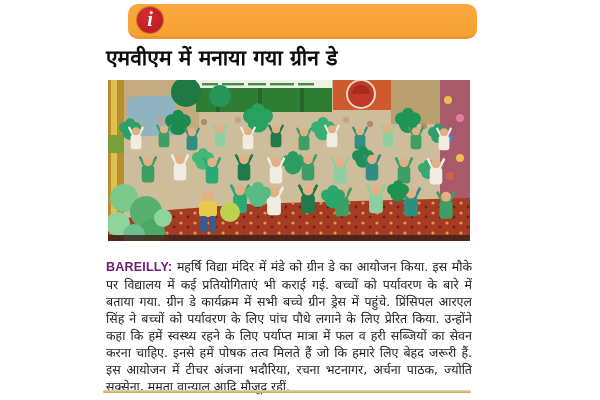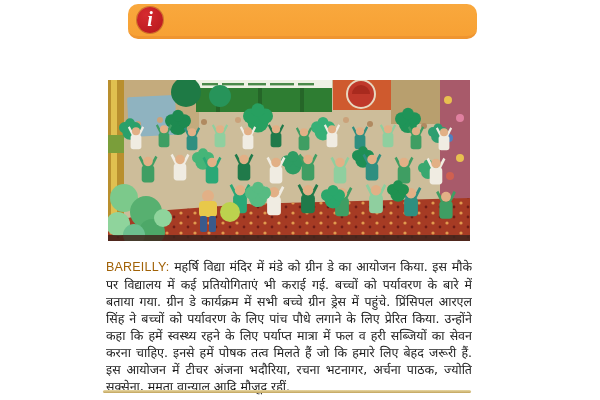--- a/index.html
+++ b/index.html
@@ -51,41 +51,42 @@
 
   
   .bodytext{
     position:absolute;left:106px;top:245px;width:366px;height:142px;
     font-family:"DejaVu Sans", sans-serif;
     font-size:12.5px;line-height:17px;color:#1b1b1b;
     text-align:justify;overflow:hidden;
   }
   .bodytext .dateline{
     font-family:"Liberation Sans", sans-serif;
-    font-weight:normal;color:#a16207;letter-spacing:.2px;
+    font-weight:bold;color:#701a75;letter-spacing:.2px;
   }
 
   
   .rule{
     position:absolute;left:103px;top:390px;width:368px;height:3px;
     background:linear-gradient(#e9d9a6,#c2a55c);
     border-radius:2px;
   }
 </style>
 </head>
 <body>
 
 <div class="clip">
 
   <div class="masthead">
     <div class="badge">
       <span>i</span>
     </div>
   </div>
 
+  <div class="headline">एमवीएम में मनाया गया ग्रीन डे</div>
 
   <div class="photo">
     <svg viewBox="0 0 362 161" xmlns="http://www.w3.org/2000/svg">
       <defs>
         <g id="kid">
           <polygon points="-4,-6 -9,-16 -7,-17.5 -2,-8"></polygon>
           <polygon points="4,-6 9,-16 7,-17.5 2,-8"></polygon>
           <rect x="-6" y="-8" width="12" height="16" rx="3"></rect>
           <circle cx="0" cy="-12" r="4.5" fill="#e2b086"></circle>
         </g>

